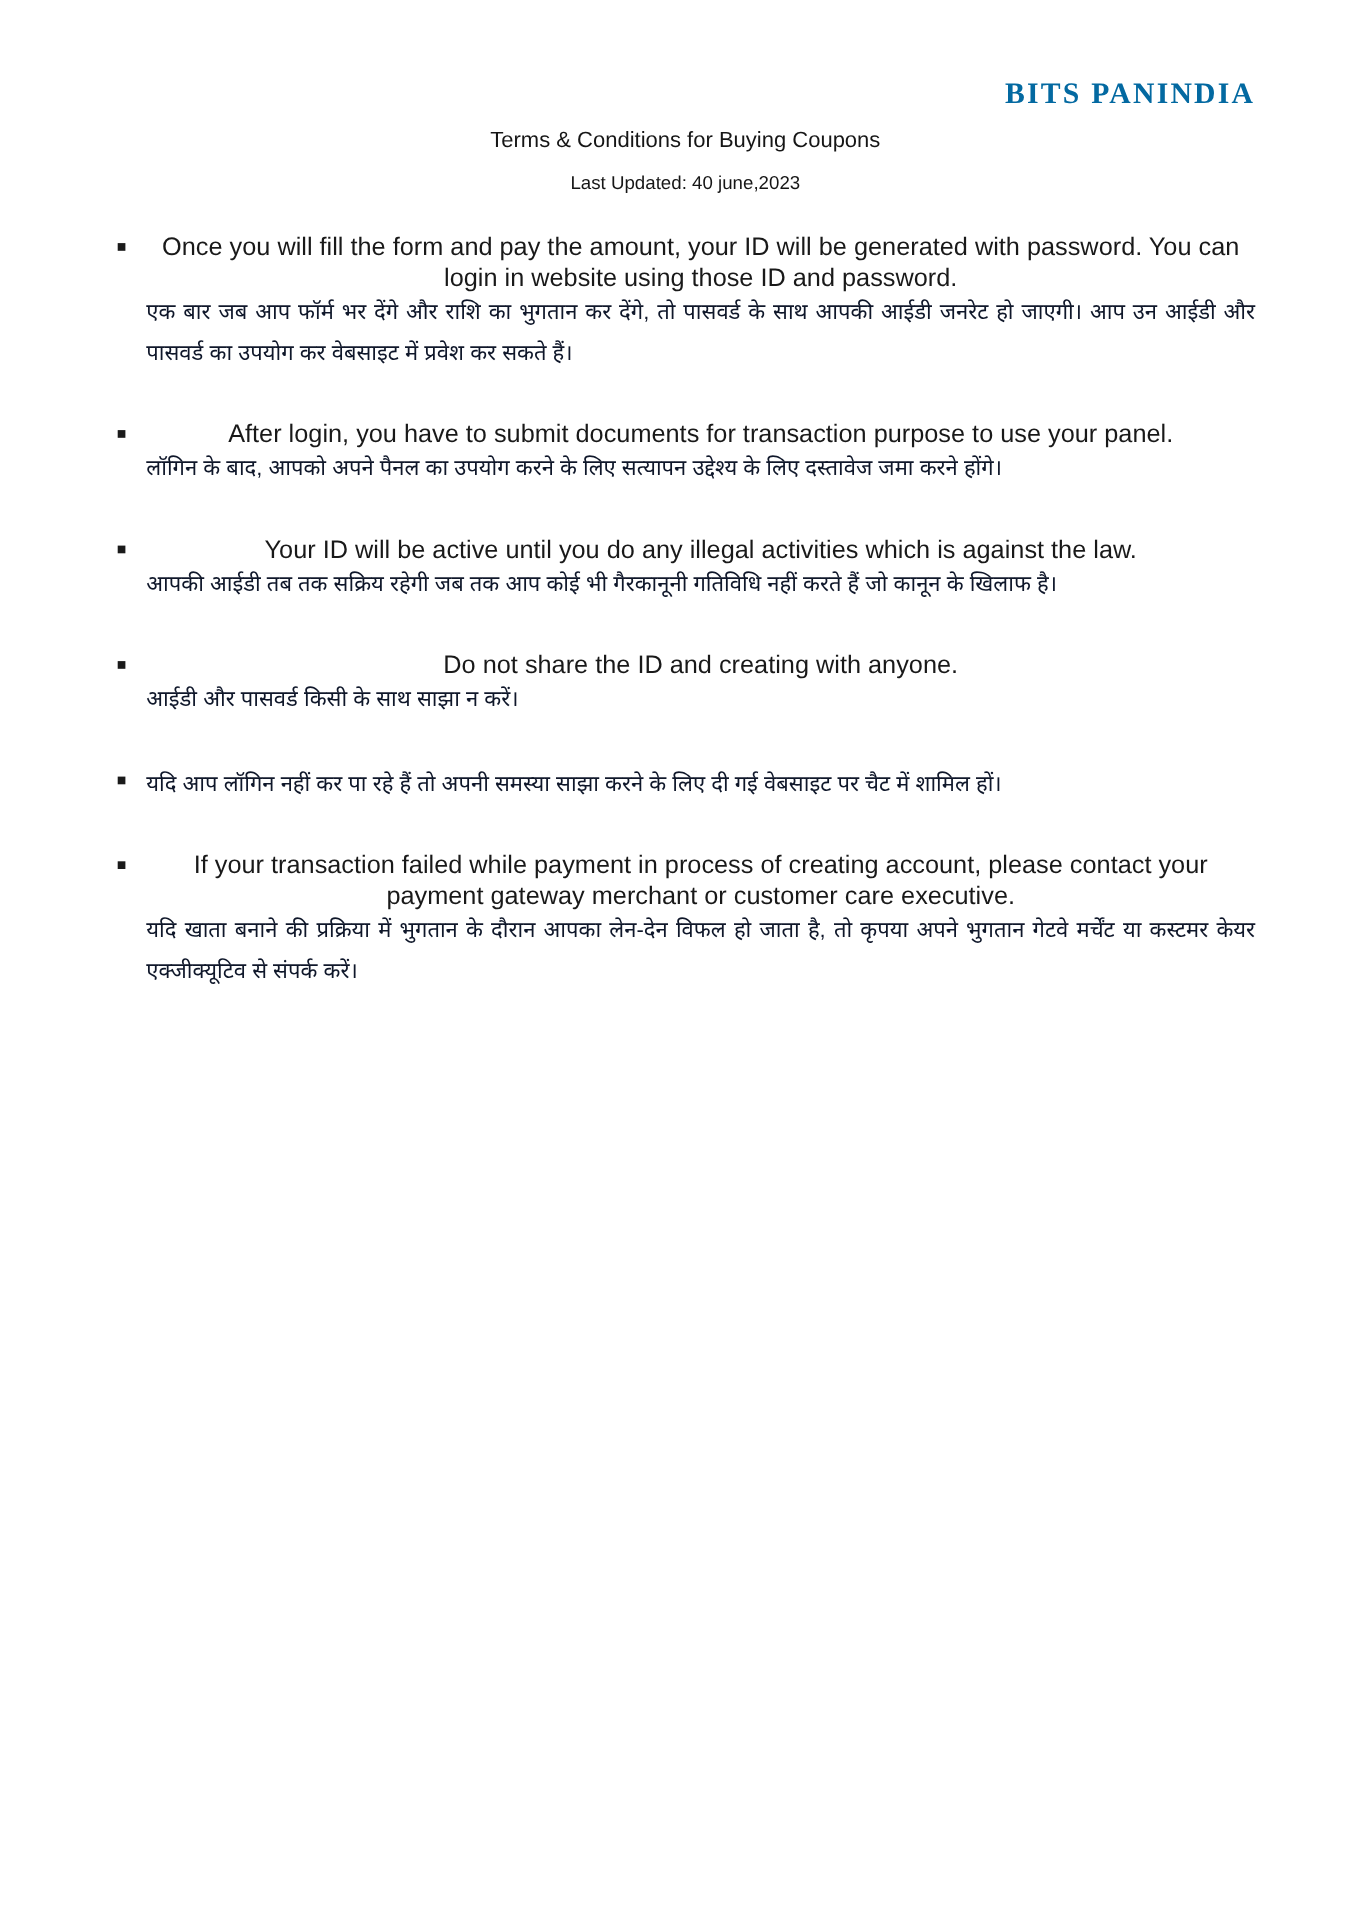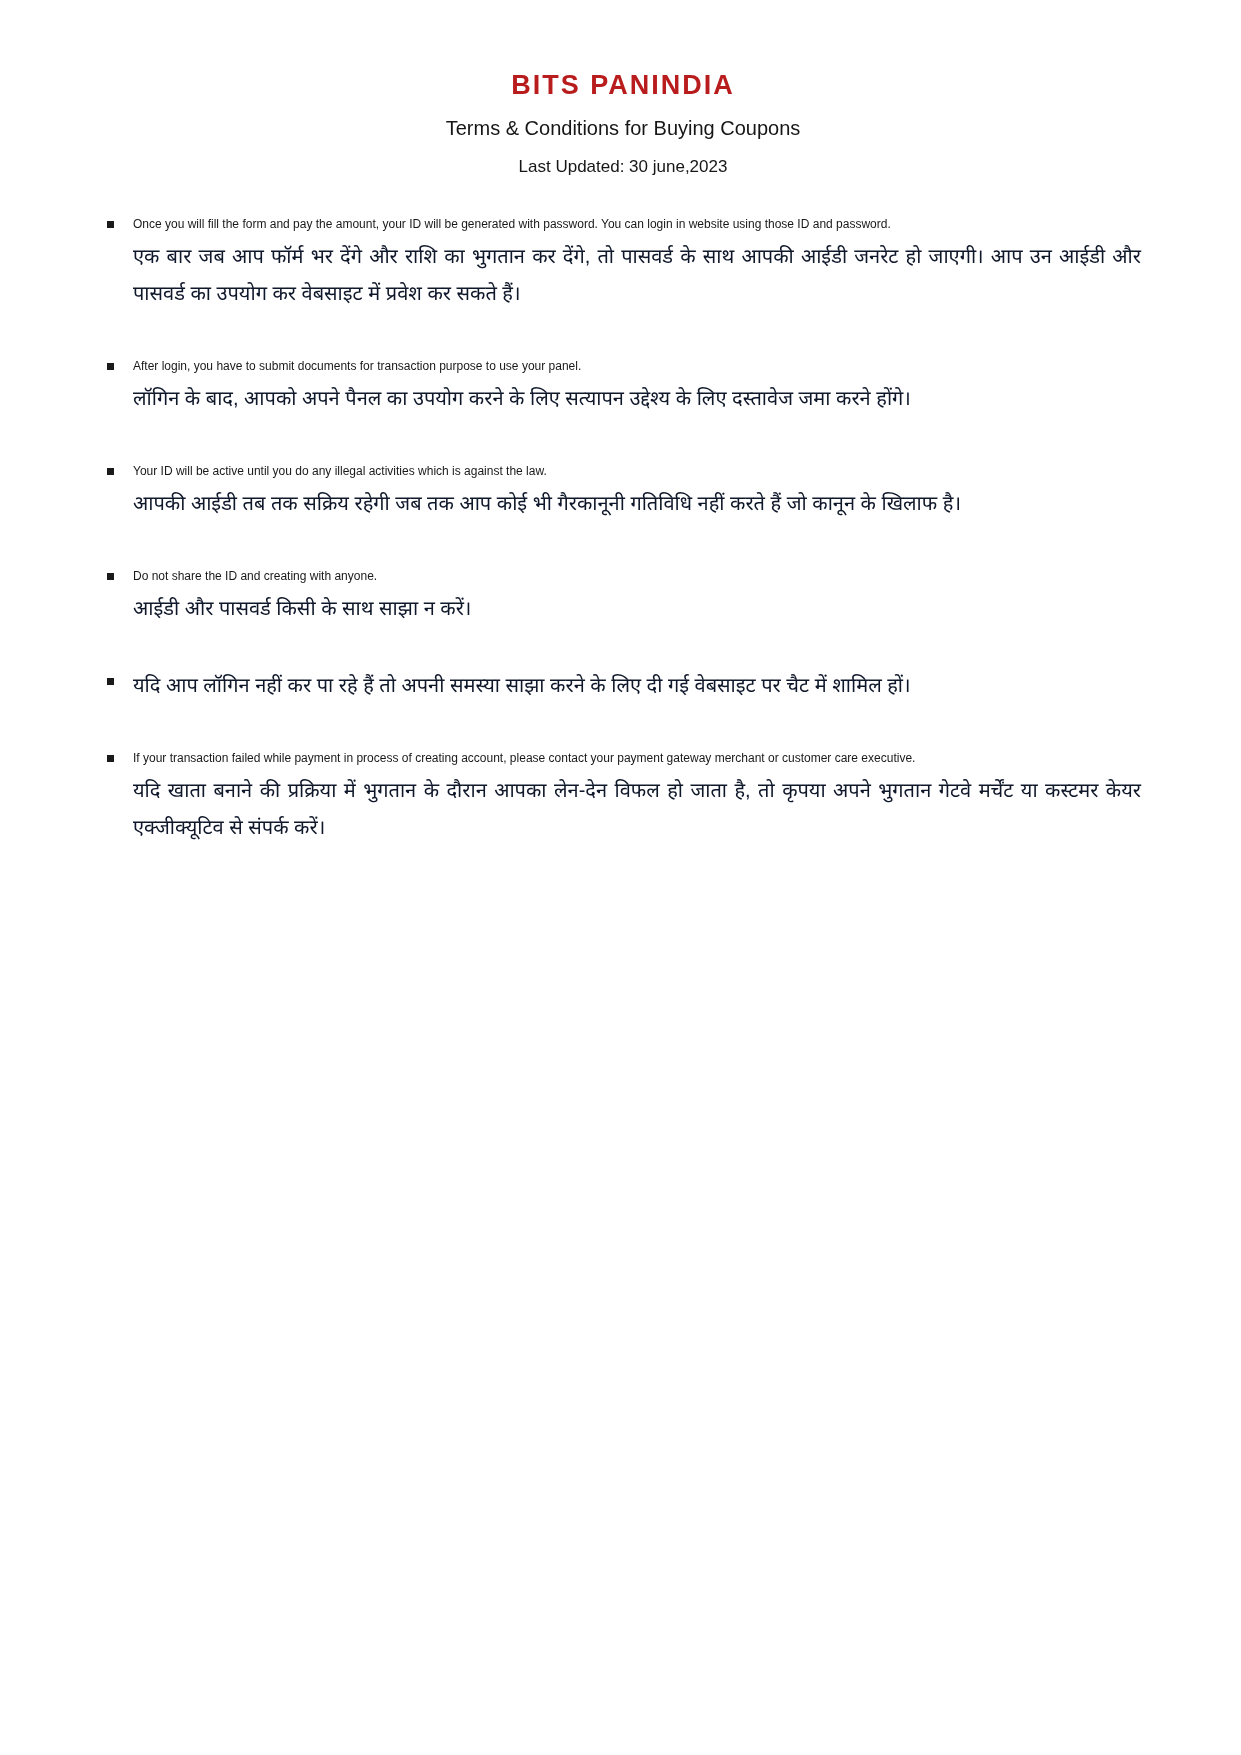--- a/index.html
+++ b/index.html
@@ -12,25 +12,26 @@
     overflow: hidden;
   }
   .page {
     width: 100%;
     height: 100%;
     padding: 70px 100px 0 105px;
     background: #ffffff;
   }
   .doc-header { text-align: center; }
   .doc-title {
-    font-family: Liberation Sans, sans-serif;
+    font-family: Liberation Serif, serif;
     font-size: 27px;
     font-weight: 700;
     letter-spacing: 2px;
-    color: #b91c1c;
+    color: #0369a1;
+    text-align: right;
   }
   .doc-subtitle {
     font-size: 20px;
     margin-top: 16px;
     color: #161616;
     font-weight: 400;
   }
   .doc-updated {
     font-size: 17px;
     margin-top: 17px;
@@ -51,41 +52,42 @@
     height: 7px;
     background: #1a1a1a;
     margin-top: 11px;
     margin-left: 2px;
   }
   .term-body {
     margin-left: 19px;
     flex: 1 1 auto;
   }
   .term-en {
-    font-size: 12px;
+    font-size: 23px;
     line-height: 28px;
     color: #191919;
+    text-align: center;
   }
   .term-hi {
     font-size: 20px;
     line-height: 37px;
     text-align: justify;
     color: #0f172a;
     font-family: "Liberation Sans", "DejaVu Sans", sans-serif;
   }
 </style>
 </head>
 <body>
 
 <div class="page">
 
   <div class="doc-header">
     <div class="doc-title">BITS PANINDIA</div>
     <div class="doc-subtitle">Terms &amp; Conditions for Buying Coupons</div>
-    <div class="doc-updated">Last Updated: 30 june,2023</div>
+    <div class="doc-updated">Last Updated: 40 june,2023</div>
   </div>
 
   <ul class="terms">
 
     <li class="term">
       <span class="term-marker"></span>
       <div class="term-body">
         <div class="term-en">Once you will fill the form and pay the amount, your ID will be generated with password. You can login in website using those ID and password.</div>
         <div class="term-hi">एक बार जब आप फॉर्म भर देंगे और राशि का भुगतान कर देंगे, तो पासवर्ड के साथ आपकी आईडी जनरेट हो जाएगी। आप उन आईडी और पासवर्ड का उपयोग कर वेबसाइट में प्रवेश कर सकते हैं।</div>
       </div>

